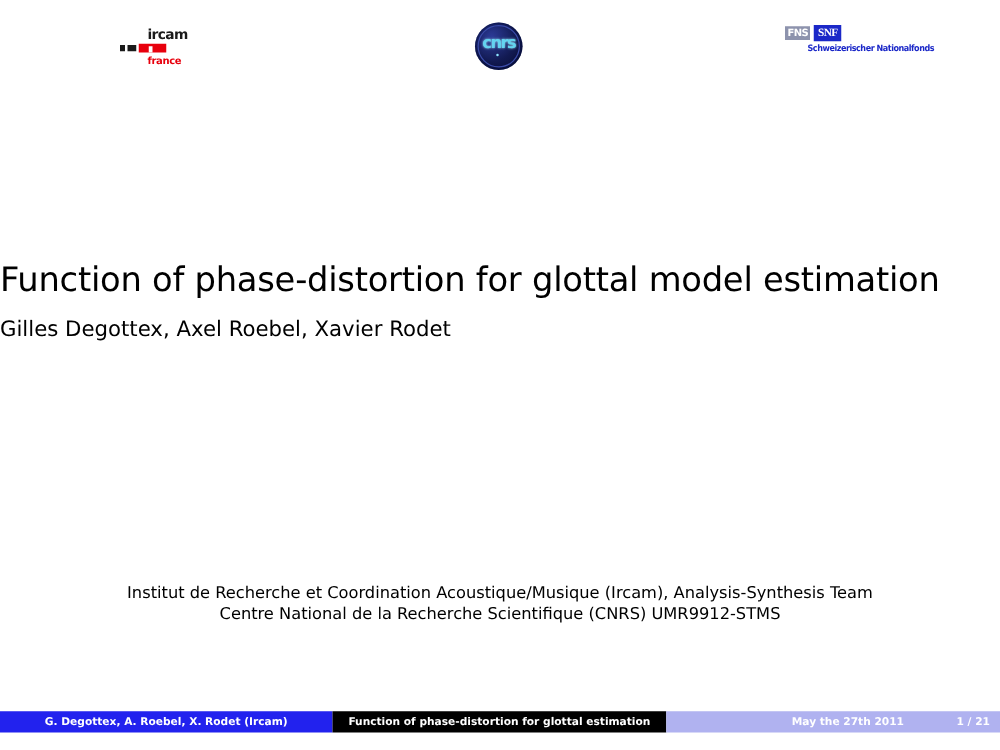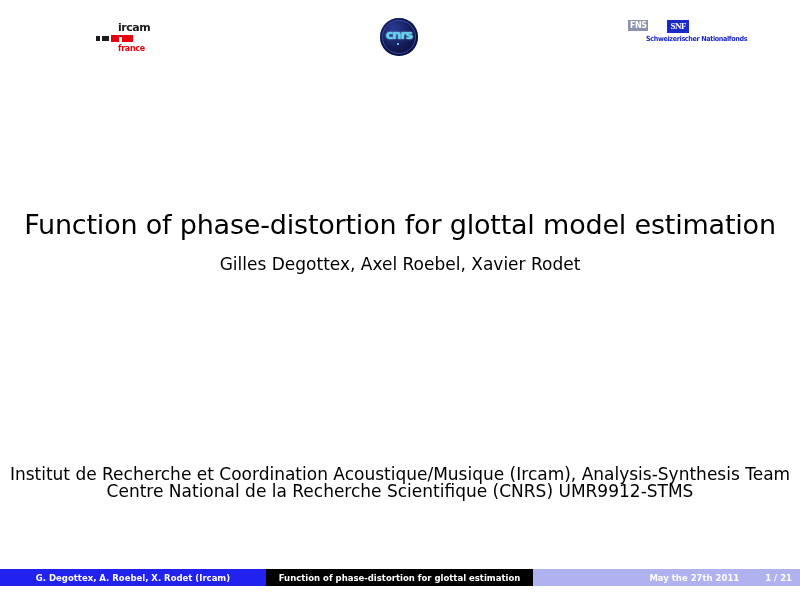--- a/index.html
+++ b/index.html
@@ -140,21 +140,21 @@
     left: 628px;
     top: 8px;
     width: 130px;
     height: 32px;
   }
   .snsf-top {
     position: absolute;
     left: 0; top: 0;
     height: 12px;
     display: flex;
-    gap: 16px;
+    align-items: center;
   }
   .snsf-box-gray {
     height: 11px;
     padding: 0 2px;
     background: #8d93ad;
     color: #ffffff;
     font-family: "DejaVu Sans", sans-serif;
     font-size: 8px;
     font-weight: bold;
     letter-spacing: -0.5px;
@@ -185,21 +185,20 @@
     transform: scaleX(0.92);
     transform-origin: left center;
   }
 
   
   .title-block {
     position: absolute;
     top: 208px;
     left: 0;
     width: 800px;
-    text-align: center;
   }
   .doc-title {
     font-family: "DejaVu Sans", sans-serif;
     font-size: 27px;
     font-weight: normal;
     color: #000000;
     letter-spacing: -0.2px;
     line-height: 34px;
   }
   .doc-authors {
@@ -212,21 +211,21 @@
   }
 
   
   .affiliations {
     position: absolute;
     top: 466px;
     left: 0;
     width: 800px;
     text-align: center;
     font-family: "DejaVu Sans", sans-serif;
-    font-size: 17px;
+    font-size: 13px;
     line-height: 17px;
     color: #000000;
   }
 
   
   .footer {
     position: absolute;
     left: 0;
     bottom: 14px;
     width: 800px;
@@ -252,21 +251,21 @@
   .footer-title {
     width: 267px;
     background: #000000;
   }
   .footer-meta {
     width: 267px;
     background: #b0b2f0;
     justify-content: flex-end;
     padding-right: 8px;
     box-sizing: border-box;
-    gap: 26px;
+    gap: 42px;
   }
 </style>
 </head>
 <body>
 
 <div class="logo-row">
 
   <div class="logo-ircam">
     <div class="ircam-word">ircam</div>
     <div class="ircam-bar-left"></div>

